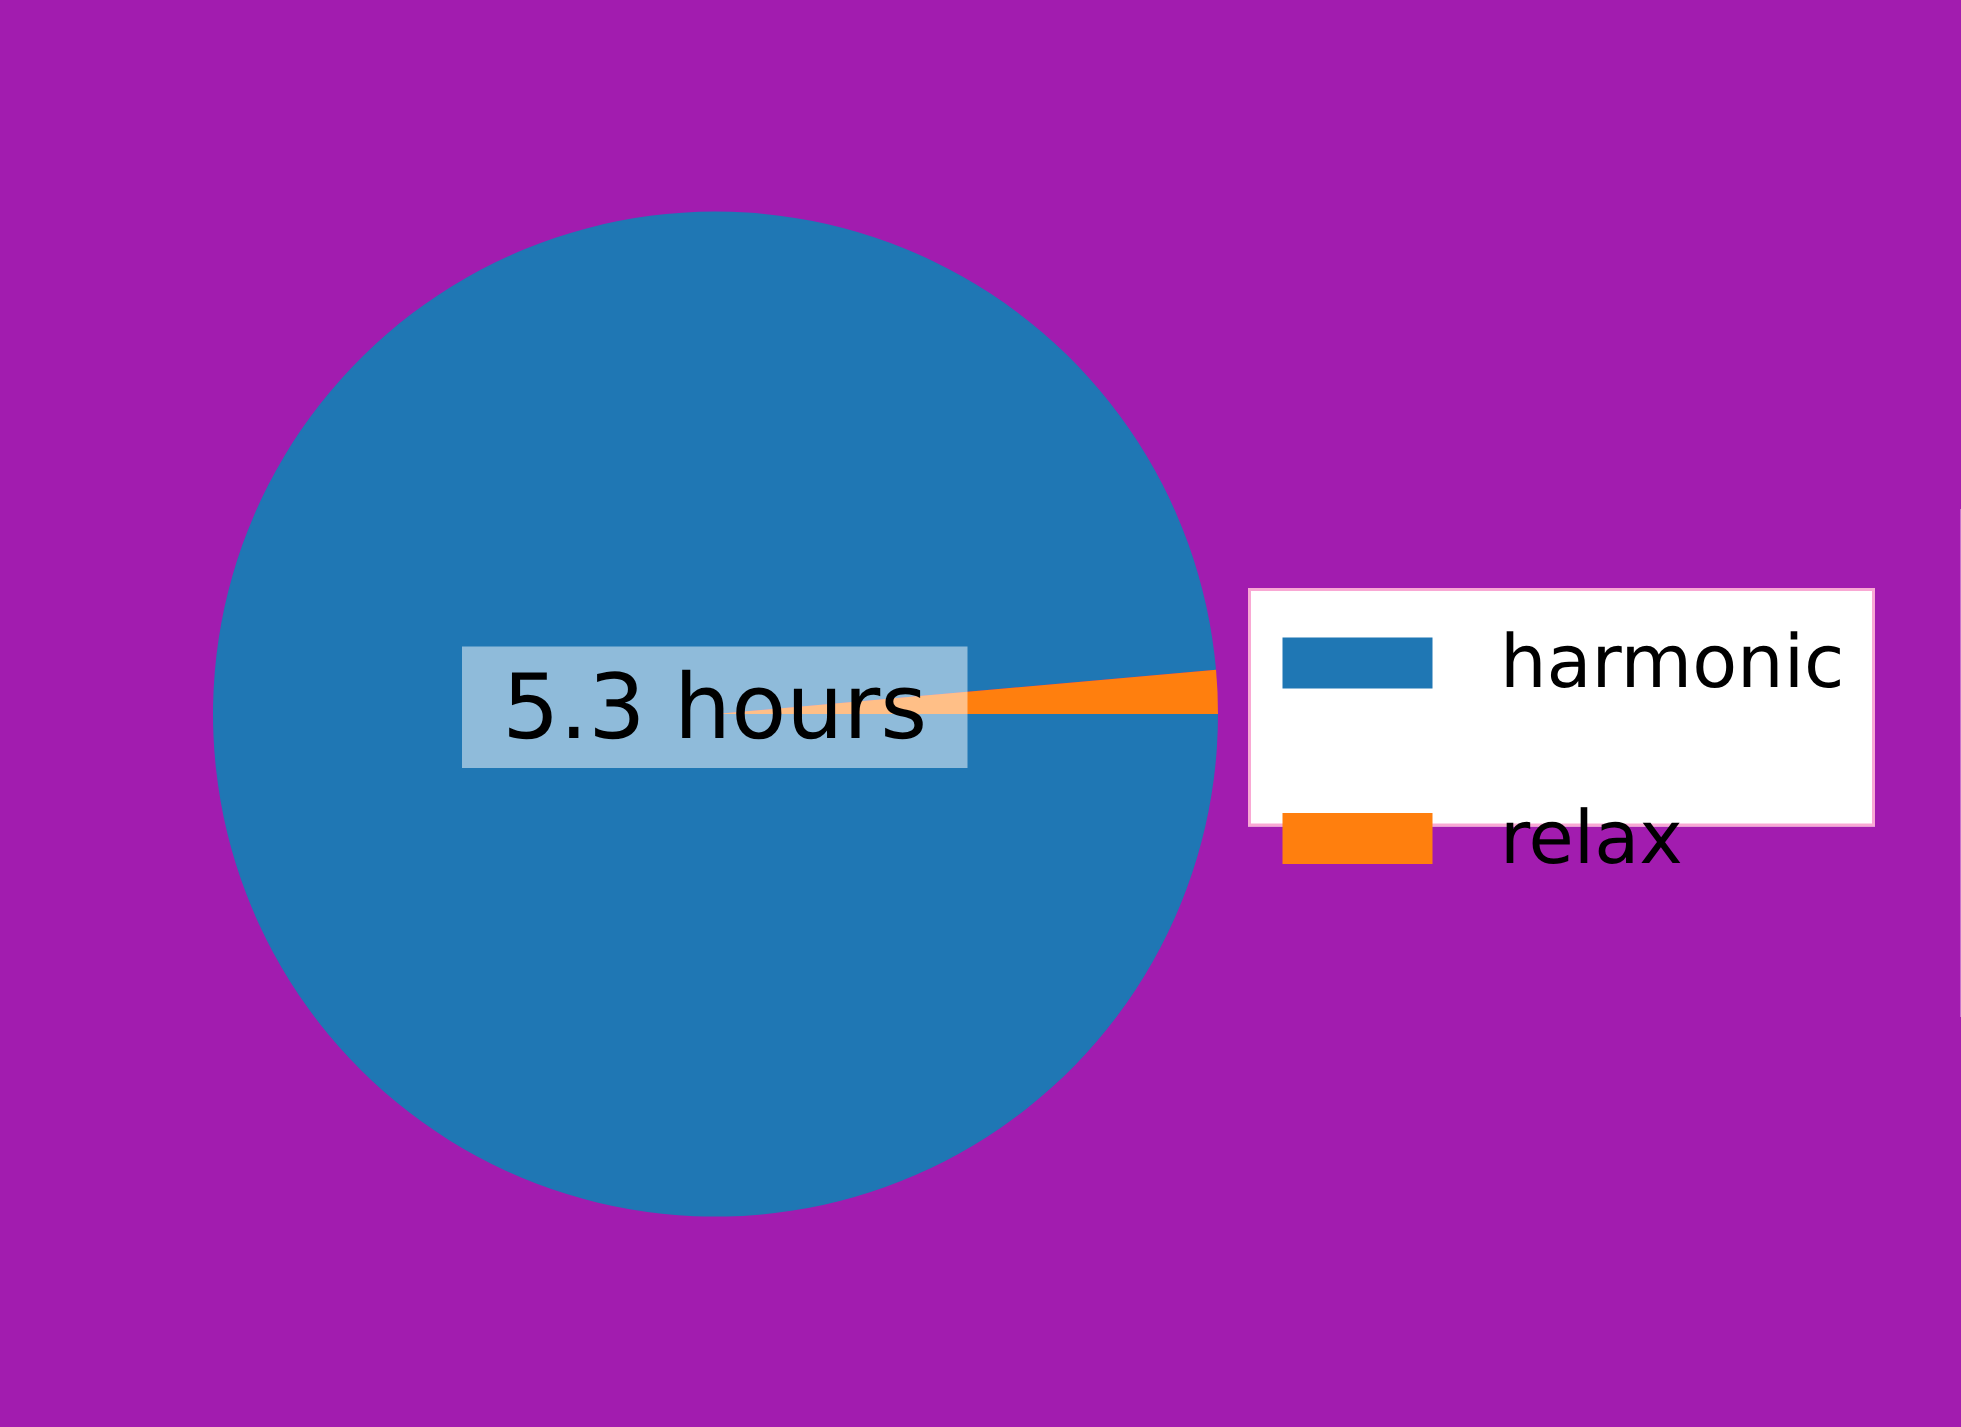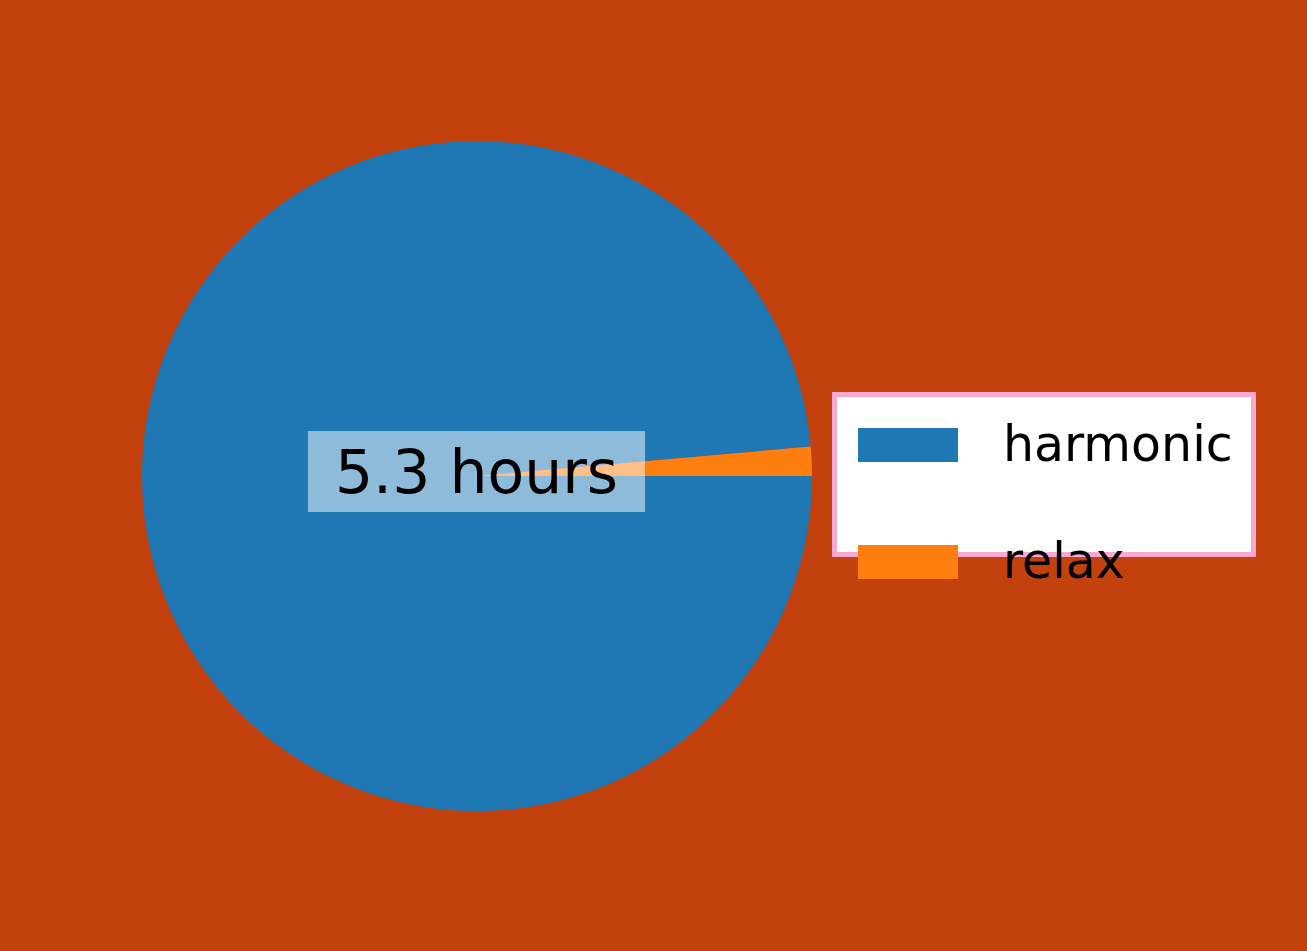--- a/index.html
+++ b/index.html
@@ -14,21 +14,21 @@
     overflow: hidden;
     font-family: "DejaVu Sans", sans-serif;
   }
 
   #figure {
     position: absolute;
     left: 0;
     top: 0;
     width: 1307px;
     height: 951px;
-    background: #c2410c;
+    background: #a21caf;
     text-decoration: underline;
   }
 
   #pie-svg {
     position: absolute;
     left: 0;
     top: 0;
     width: 1307px;
     height: 951px;
     display: block;
@@ -53,21 +53,21 @@
   }
 
   
   #legend {
     position: absolute;
     left: 832px;
     top: 392px;
     width: 414px;
     height: 155px;
     background: #ffffff;
-    border: 5px solid #f9a8d4;
+    border: 2px solid #f9a8d4;
     box-sizing: content-box;
   }
   .legend-row {
     position: absolute;
     left: 0;
     width: 100%;
     height: 52px;
     display: flex;
     align-items: center;
   }

